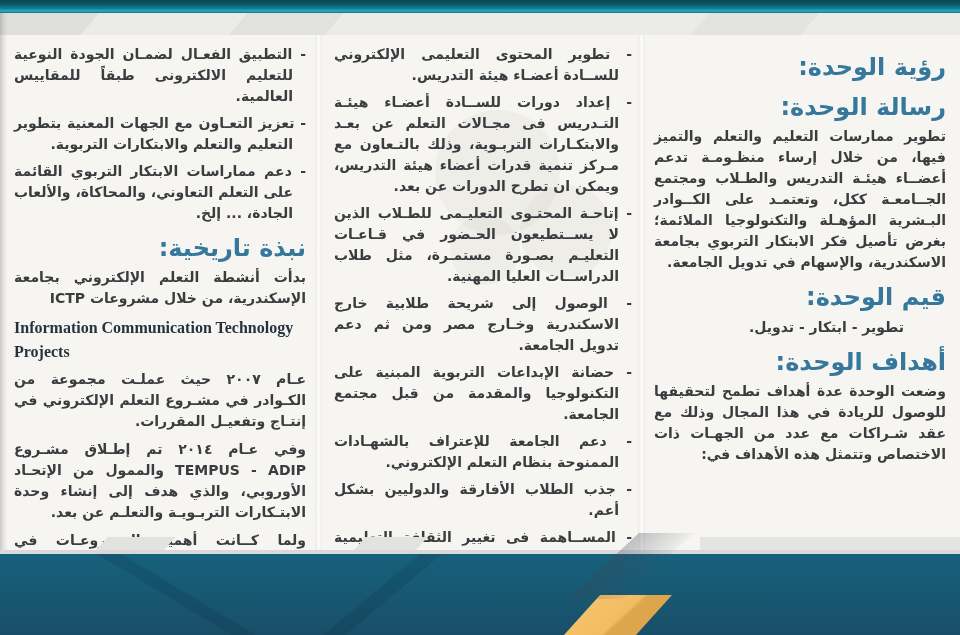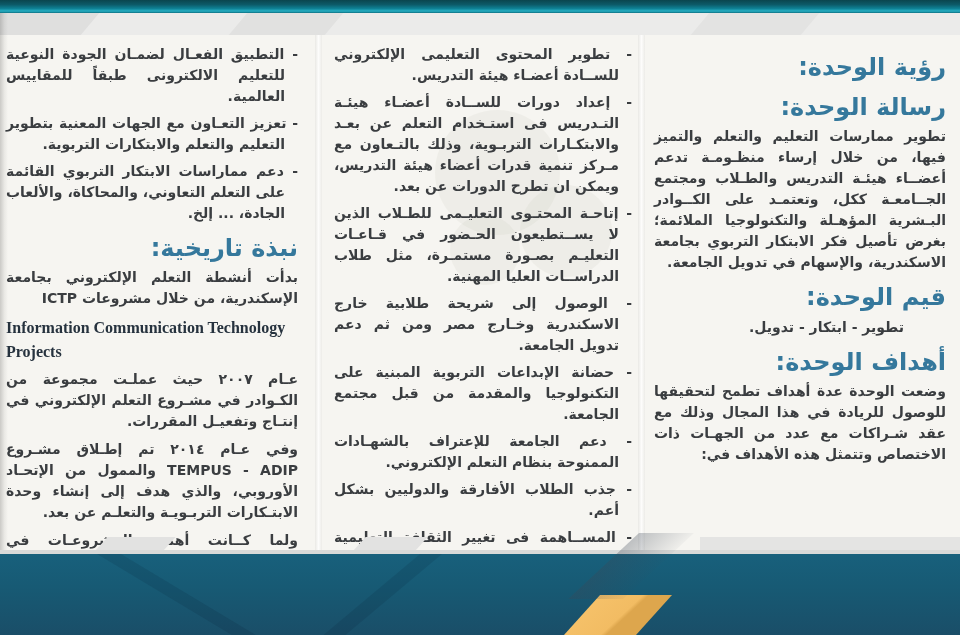--- a/index.html
+++ b/index.html
@@ -47,21 +47,21 @@
   .diag-a{left:97px;width:24px;transform:skewX(59deg);transform-origin:top left;}
   .diag-b{left:420px;width:22px;transform:skewX(-50deg);transform-origin:top left;}
   .yellow-accent{position:absolute;left:600px;top:41px;width:72px;height:40px;
     transform:skewX(-42deg);transform-origin:top left;
     background:linear-gradient(100deg,#f5c169 0%,#f2bc63 55%,#dda64d 62%,#dda64d 100%);}
 
   
   .col{position:absolute;direction:rtl;color:#3a3d40;}
   .col-right{right:14px;width:292px;top:36px;}
   .col-middle{left:334px;width:298px;top:44px;}
-  .col-left{left:6px;width:292px;top:44px;}
+  .col-left{left:14px;width:292px;top:44px;}
 
   h2.script{font-size:24px;line-height:1.3;color:#35789c;font-weight:bold;margin:9px 0 3px;}
   h2.first{margin-top:16px;}
   .col p{margin:2px 0 8px;font-size:14px;line-height:1.5;text-align:justify;font-weight:bold;}
   p.values{text-align:right;padding-right:42px;}
   p.bullet{margin:0 0 6px;padding-right:13px;text-indent:-13px;}
   p.hist{margin:2px 0 7px;}
   p.hist-en{direction:ltr;text-align:left;font-family:"Liberation Serif", serif;
     font-size:16px;color:#26323e;margin:1px 0 5px;font-weight:bold;}
 </style>
@@ -89,21 +89,21 @@
     <h2 class="script">رسالة الوحدة:</h2>
     <p>تطوير ممارسات التعليم والتعلم والتميز فيها، من خلال إرساء منظـومـة تدعم أعضــاء هيئـة التدريس والطـلاب ومجتمع الجــامعـة ككل، وتعتمـد على الكــوادر البـشرية المؤهـلة والتكنولوجيا الملائمة؛ بغرض تأصيل فكر الابتكار التربوي بجامعة الاسكندرية، والإسهام في تدويل الجامعة.</p>
     <h2 class="script">قيم الوحدة:</h2>
     <p class="values">تطوير -  ابتكار - تدويل.</p>
     <h2 class="script">أهداف الوحدة:</h2>
     <p>وضعت الوحدة عدة أهداف تطمح لتحقيقها للوصول للريادة في هذا المجال وذلك مع عقد شـراكات مع عدد من الجهـات ذات الاختصاص وتتمثل هذه الأهداف في:</p>
   </div>
 
   <div class="col col-middle">
     <p class="bullet">- تطوير المحتوى التعليمى الإلكتروني للســادة أعضـاء هيئة التدريس.</p>
-    <p class="bullet">- إعداد دورات للســادة أعضـاء هيئـة التـدريس فى استـخدام التعلم عن بعـد والابتكـارات التربـوية، وذلك بالتـعاون مع مـركز تنمية قدرات أعضاء هيئة التدريس، ويمكن ان تطرح الدورات عن بعد.</p>
+    <p class="bullet">- إعداد دورات للســادة أعضـاء هيئـة التـدريس فى مجـالات التعلم عن بعـد والابتكـارات التربـوية، وذلك بالتـعاون مع مـركز تنمية قدرات أعضاء هيئة التدريس، ويمكن ان تطرح الدورات عن بعد.</p>
     <p class="bullet">- إتاحـة المحتـوى التعليـمى للطـلاب الذين لا يســتطيعون الحـضور في قـاعـات التعليـم بصـورة مستمـرة، مثل طلاب الدراســات العليا المهنية.</p>
     <p class="bullet">- الوصول إلى شريحة طلابية خارج الاسكندرية وخـارج مصر ومن ثم دعم تدويل الجامعة.</p>
     <p class="bullet">- حضانة الإبداعات التربوية المبنية على التكنولوجيا والمقدمة من قبل مجتمع الجامعة.</p>
     <p class="bullet">- دعم الجامعة للإعتراف بالشهـادات الممنوحة بنظام التعلم الإلكتروني.</p>
     <p class="bullet">- جذب الطلاب الأفارقة والدوليين بشكل أعم.</p>
     <p class="bullet">- المســاهمة فى تغيير الثقافة التعليمية التقليدية.</p>
     <p class="bullet">- دعم استـخدام الأســاليب التعليميـة والتربويـة المبتـكرة فى عمـلية التعليم بالجامعة.</p>
   </div>
 
   <div class="col col-left">

